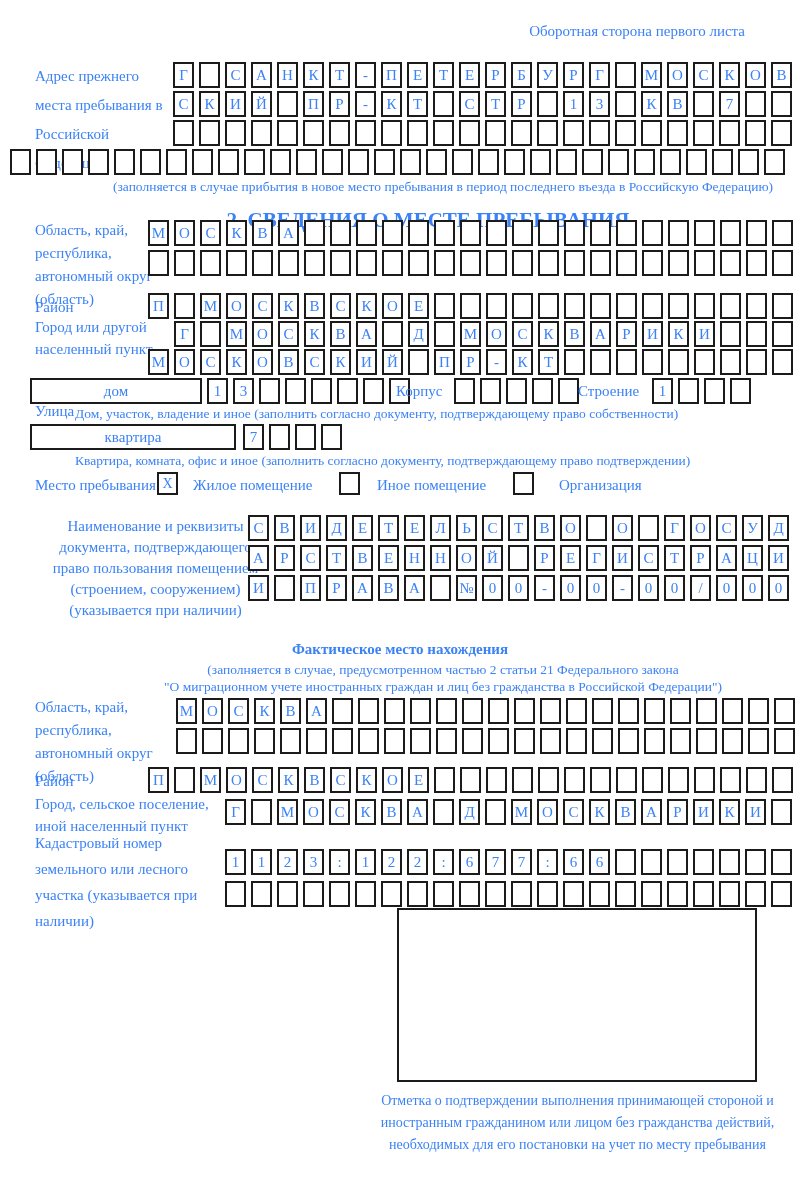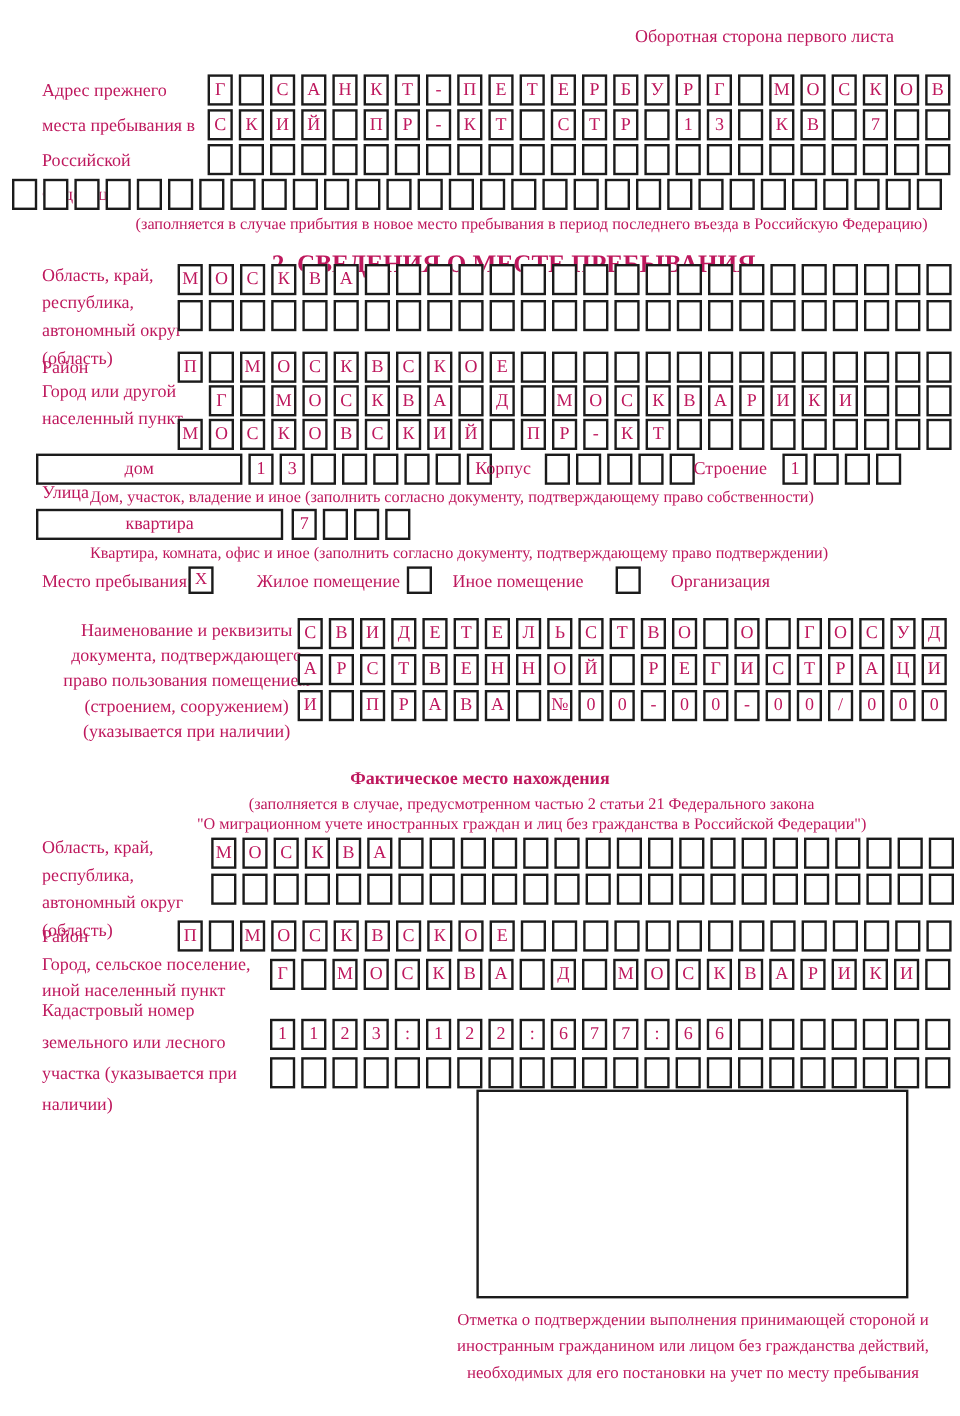--- a/index.html
+++ b/index.html
@@ -1,17 +1,17 @@
 <!DOCTYPE html>
 <html><head>
 <meta charset="utf-8">
 <style>
   html,body{margin:0;padding:0;background:#fff;}
   .page{position:relative;width:800px;height:1180px;background:#ffffff;
-        font-family:"Liberation Serif",serif;color:#be185d;overflow:hidden;}
+        font-family:"Liberation Serif",serif;color:#3b82f6;overflow:hidden;}
   .abs{position:absolute;}
   .lbl{font-size:15px;line-height:23px;}
   .note{font-size:13.5px;line-height:17px;margin-left:43px;}
   .b{font-weight:bold;}
   .ctr{left:0;width:800px;text-align:center;}
   .boxrow{position:absolute;white-space:nowrap;height:26px;}
   .cbox{display:inline-block;width:17px;height:22px;border:2px solid #1b1b1b;
         margin-right:5px;text-align:center;line-height:22px;font-size:15px;
         vertical-align:top;background:#fff;}
   .bigbox{position:absolute;border:2px solid #1b1b1b;height:22px;text-align:center;
@@ -56,21 +56,21 @@
   <div class="abs lbl" style="left:578px;top:380px;">Строение</div>
   <div class="boxrow" style="left:652px;top:378px;"><span class="cbox">1</span><span class="cbox"></span><span class="cbox"></span><span class="cbox"></span></div>
   <div class="abs note" style="left:32px;top:405px;">Дом, участок, владение и иное (заполнить согласно документу, подтверждающему право собственности)</div>
 
   <div class="bigbox" style="left:30px;top:424px;width:202px;">квартира</div>
   <div class="boxrow" style="left:243px;top:424px;"><span class="cbox">7</span><span class="cbox"></span><span class="cbox"></span><span class="cbox"></span></div>
   <div class="abs note" style="left:32px;top:452px;">Квартира, комната, офис и иное (заполнить согласно документу, подтверждающему право подтверждении)</div>
 
   <div class="abs lbl" style="left:35px;top:474px;">Место пребывания:</div>
   <span class="chk abs" style="left:157px;top:472px;">X</span>
-  <div class="abs lbl" style="left:193px;top:474px;margin-left:21px;">Жилое помещение</div>
+  <div class="abs lbl" style="left:193px;top:474px;">Жилое помещение</div>
   <span class="chk abs" style="left:339px;top:472px;"></span>
   <div class="abs lbl" style="left:377px;top:474px;">Иное помещение</div>
   <span class="chk abs" style="left:513px;top:472px;"></span>
   <div class="abs lbl" style="left:559px;top:474px;">Организация</div>
 
   <div class="abs lbl" style="left:48px;top:516px;width:215px;line-height:21px;text-align:center;">Наименование и реквизиты документа, подтверждающего право пользования помещением (строением, сооружением) (указывается при наличии)</div>
   <div class="boxrow" style="left:248px;top:515px;"><span class="cbox">С</span><span class="cbox">В</span><span class="cbox">И</span><span class="cbox">Д</span><span class="cbox">Е</span><span class="cbox">Т</span><span class="cbox">Е</span><span class="cbox">Л</span><span class="cbox">Ь</span><span class="cbox">С</span><span class="cbox">Т</span><span class="cbox">В</span><span class="cbox">О</span><span class="cbox"></span><span class="cbox">О</span><span class="cbox"></span><span class="cbox">Г</span><span class="cbox">О</span><span class="cbox">С</span><span class="cbox">У</span><span class="cbox">Д</span></div>
   <div class="boxrow" style="left:248px;top:545px;"><span class="cbox">А</span><span class="cbox">Р</span><span class="cbox">С</span><span class="cbox">Т</span><span class="cbox">В</span><span class="cbox">Е</span><span class="cbox">Н</span><span class="cbox">Н</span><span class="cbox">О</span><span class="cbox">Й</span><span class="cbox"></span><span class="cbox">Р</span><span class="cbox">Е</span><span class="cbox">Г</span><span class="cbox">И</span><span class="cbox">С</span><span class="cbox">Т</span><span class="cbox">Р</span><span class="cbox">А</span><span class="cbox">Ц</span><span class="cbox">И</span></div>
   <div class="boxrow" style="left:248px;top:575px;"><span class="cbox">И</span><span class="cbox"></span><span class="cbox">П</span><span class="cbox">Р</span><span class="cbox">А</span><span class="cbox">В</span><span class="cbox">А</span><span class="cbox"></span><span class="cbox">№</span><span class="cbox">0</span><span class="cbox">0</span><span class="cbox">-</span><span class="cbox">0</span><span class="cbox">0</span><span class="cbox">-</span><span class="cbox">0</span><span class="cbox">0</span><span class="cbox">/</span><span class="cbox">0</span><span class="cbox">0</span><span class="cbox">0</span></div>
 

